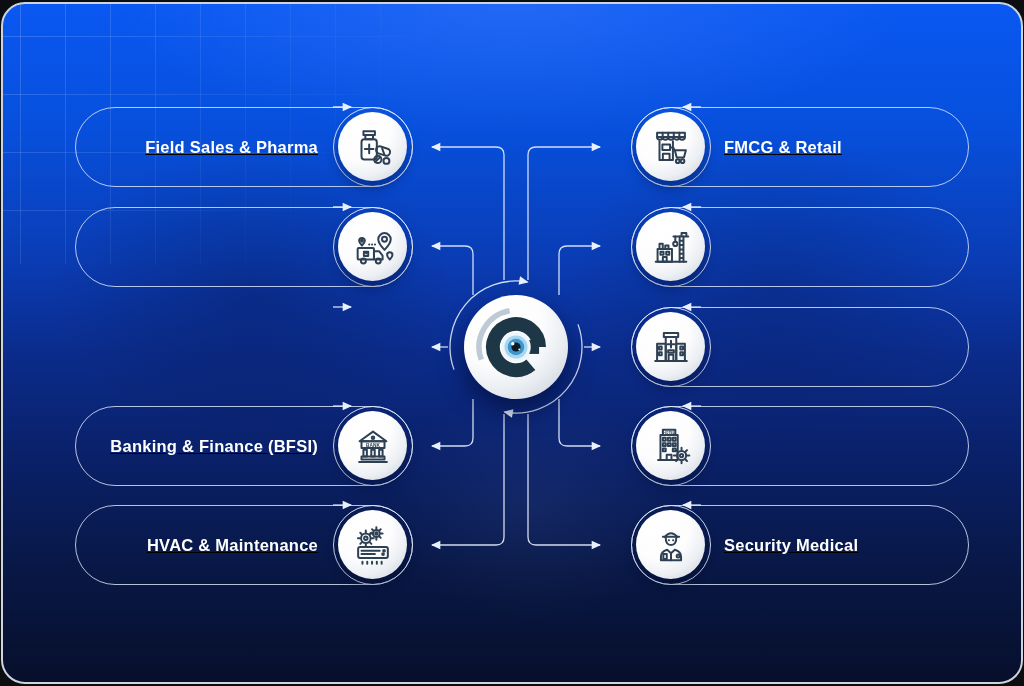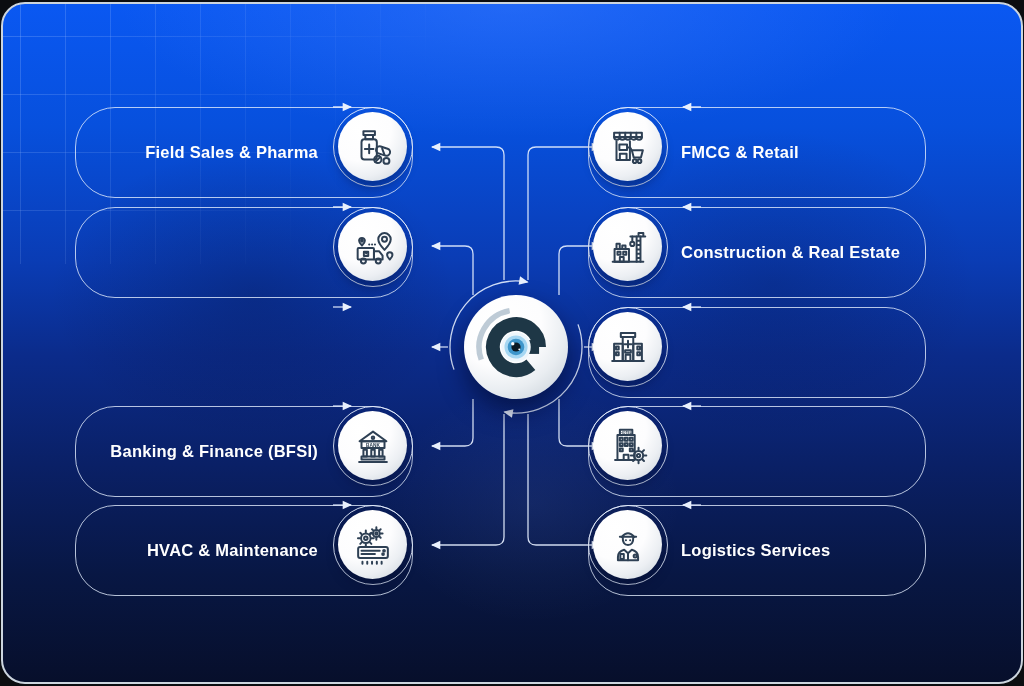--- a/index.html
+++ b/index.html
@@ -15,24 +15,24 @@
                           linear-gradient(0deg,rgba(170,200,255,.28) 1px,transparent 1px);
          background-size:45px 100%,100% 58px;background-position:17px 0,0 33px;
          -webkit-mask-image:linear-gradient(125deg,rgba(0,0,0,.95),transparent 72%);
          mask-image:linear-gradient(125deg,rgba(0,0,0,.95),transparent 72%);}
   .blob{position:absolute;pointer-events:none;border-radius:50%;}
   .blob.b1{left:40px;top:140px;width:420px;height:300px;background:radial-gradient(ellipse,rgba(6,16,60,.28),transparent 68%);}
   .blob.b2{left:560px;top:120px;width:420px;height:320px;background:radial-gradient(ellipse,rgba(6,16,60,.22),transparent 68%);}
   .blob.b3{left:380px;top:380px;width:300px;height:240px;background:radial-gradient(ellipse,rgba(150,180,255,.07),transparent 70%);}
   svg.overlay{position:absolute;left:0;top:0;width:1024px;height:686px;z-index:5;pointer-events:none;}
 
-  .pill{position:absolute;height:91px;width:338px;border:1.3px solid rgba(226,236,253,.8);
-        border-radius:40px;box-sizing:border-box;display:flex;align-items:center;}
+  .pill{position:absolute;height:80px;width:338px;border:1.3px solid rgba(226,236,253,.8);
+        border-radius:40px;box-sizing:border-box;display:flex;align-items:center;text-decoration:underline;}
   .pill.left{left:72px;}
-  .pill.right{left:585px;}
+  .pill.right{left:628px;}
   .pill.left{justify-content:flex-end;padding-right:94px;}
   .pill.right{justify-content:flex-start;padding-left:92px;}
   .r0{top:103px}.r1{top:203px}.r2{top:303px}.r3{top:402px}.r4{top:501px}
   .label{position:relative;z-index:10;color:#ffffff;font-size:16.5px;font-weight:600;
          letter-spacing:.25px;white-space:nowrap;}
   .badge{position:absolute;top:-1px;width:80px;height:80px;border-radius:50%;
          border:1.3px solid rgba(231,240,255,.9);box-sizing:border-box;z-index:10;}
   .pill.left .badge{left:257px;}
   .pill.right .badge{left:-1px;}
   .disc{position:absolute;left:4px;top:4px;width:69px;height:69px;border-radius:50%;
@@ -195,21 +195,20 @@
         <rect x="13" y="29" width="3.2" height="3.2"></rect>
               <rect x="19" y="29" width="3.2" height="3.2"></rect>
         <rect x="15.5" y="34.5" width="4" height="5"></rect>
         <path d="M33 39.5 V13 M37 39.5 V13 M33 17.5 h4 M33 22 h4 M33 26.5 h4 M33 31 h4 M33 35.5 h4"></path>
         <path d="M26.5 13 h15.5 M35 13 v-3.5 h5 v3.5"></path>
         <path d="M28.5 13 v5.5"></path>
               <circle cx="28.5" cy="20.8" r="2.2"></circle>
       </svg>
     </span>
         </span>
-    <span class="label">Construction &amp; Real Estate</span>
   </div>
   <div class="pill right r2">
     <span class="badge">
           <span class="disc">
       <svg class="ind-ico" viewBox="0 0 48 48" fill="none" stroke="#2e4054" stroke-width="2" stroke-linecap="round" stroke-linejoin="round">
         <path d="M7.5 38.5 h33"></path>
         <rect x="18.5" y="13.5" width="11" height="25"></rect>
         <rect x="16.5" y="9.5" width="15" height="4"></rect>
         <path d="M24 17.5 v7 M20.5 21 h7"></path>
         <rect x="21" y="27.5" width="6" height="2.5"></rect>
@@ -256,21 +255,21 @@
         <path d="M15.5 15.5 h17"></path>
         <path d="M18.5 15.5 q-.3 8.5 5.5 8.5 q5.8 0 5.5 -8.5"></path>
         <path d="M21.8 19 h.1 M26.2 19 h.1"></path>
         <path d="M13.5 40 v-3.5 q0 -6 6.5 -7.6 l4 3.6 l4 -3.6 q6.5 1.6 6.5 7.6 V40 z"></path>
         <path d="M24 32.5 V40"></path>
         <rect x="16" y="33.5" width="3.6" height="5"></rect>
         <circle cx="31.5" cy="35.5" r="1.6"></circle>
       </svg>
     </span>
         </span>
-    <span class="label">Logistics Services</span>
+    <span class="label">Security Medical</span>
   </div>
 
   <div class="hub-disc">
     <svg width="96" height="96" viewBox="0 0 104 104">
       <path d="M45.1 12.6 A40 40 0 0 0 14.4 65.7" fill="none" stroke="#b3c2cf" stroke-width="6" opacity=".85"></path>
       <path d="M77 52 A25 25 0 1 0 68.1 71.2" fill="none" stroke="#1e3746" stroke-width="15"></path>
       <path d="M54 52 H77" stroke="#1e3746" stroke-width="15" stroke-linecap="butt"></path>
       <circle cx="52" cy="52" r="16" fill="#eef6fb"></circle>
       <circle cx="52" cy="52" r="12.5" fill="#a6d7f2"></circle>
       <circle cx="52" cy="52" r="9" fill="#3e96cb"></circle>

